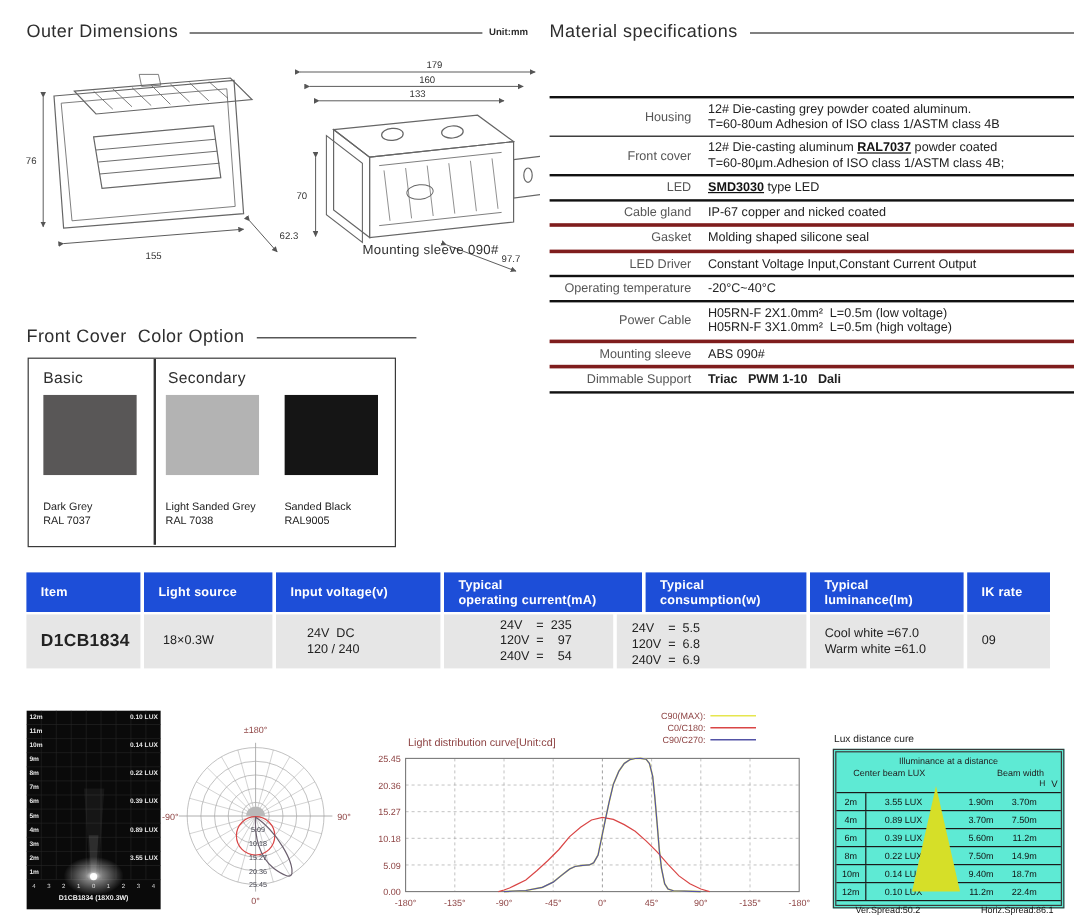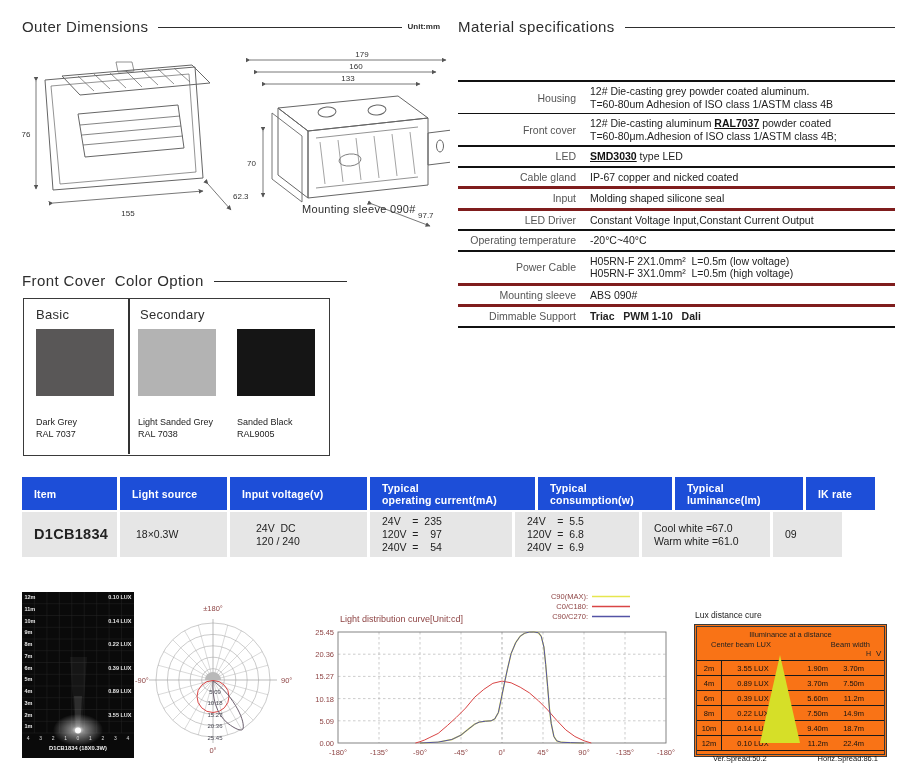--- a/index.html
+++ b/index.html
@@ -28,21 +28,21 @@
   .co-cap { font-size:9px; color:#222; line-height:11.5px; }
   
   .mtab { display:flex; gap:3px; }
   .mtab .hcell { background:#1d4ed8; color:#fff; font-size:10.5px; font-weight:bold;
                  display:flex; flex-direction:column; justify-content:center;
                  padding-left:12px; line-height:12px; letter-spacing:.2px; }
   .mtab .bcell { background:#e6e6e6; font-size:10.5px; display:flex; flex-direction:column;
                  justify-content:center; padding-left:12px; line-height:13px; white-space:pre; }
   
   .chart-red { fill:#8e4444; }
-  .lux-box { border:1.5px solid #3a3a3a; background:#f97316; }
+  .lux-box { border:1.5px solid #3a3a3a; background:#5eead4; }
   .lux-inner { position:absolute; inset:1px; border:.75px solid #3a3a3a; }
   .lux-row { display:flex; align-items:center; height:15px; border-top:1px solid #1a1a1a;
              font-size:7.5px; color:#111; }
   .lux-d { width:25px; text-align:center; border-right:1px solid #1a1a1a;
            align-self:stretch; display:flex; align-items:center; justify-content:center; }
   .lux-v { width:62px; text-align:center; }
   .lux-h1 { width:44px; text-align:right; }
   .lux-h2 { width:40px; text-align:right; padding-right:4px; }
   svg text { font-family:"Liberation Sans", sans-serif; }
 </style>
@@ -149,21 +149,21 @@
     </div>
     <div class="spec-row b3">
       <div class="spec-label">LED</div>
       <div class="spec-value"><span class="em-link">SMD3030</span><span> type LED</span></div>
     </div>
     <div class="spec-row b1">
       <div class="spec-label">Cable gland</div>
       <div class="spec-value">IP-67 copper and nicked coated</div>
     </div>
     <div class="spec-row b1">
-      <div class="spec-label">Input</div>
+      <div class="spec-label">Gasket</div>
       <div class="spec-value">Molding shaped silicone seal</div>
     </div>
     <div class="spec-row b3">
       <div class="spec-label">LED Driver</div>
       <div class="spec-value">Constant Voltage Input,Constant Current Output</div>
     </div>
     <div class="spec-row b3">
       <div class="spec-label">Operating temperature</div>
       <div class="spec-value">-20°C~40°C</div>
     </div>
@@ -235,22 +235,22 @@
         <span>luminance(lm)</span>
       </div>
     <div class="hcell" style="width:69px;">
         <span>IK rate</span>
       </div>
   </div>
   <div class="abs mtab" style="left:22px; top:512px; width:853px; height:45px;">
     <div class="bcell" style="width:95px; font-size:14.5px; font-weight:bold; letter-spacing:.3px;"><span>D1CB1834</span></div>
     <div class="bcell" style="width:107px; padding-left:16px;"><span>18×0.3W</span></div>
     <div class="bcell" style="width:137px; padding-left:26px;"><span>24V  DC</span><span>120 / 240</span></div>
-    <div class="bcell" style="width:142px;"><span>24V    =  235</span><span>120V  =    97</span><span>240V  =    54</span></div>
-    <div class="bcell" style="width:124px;"><span>24V    =  5.5</span><span>120V  =  6.8</span><span>240V  =  6.9</span></div>
+    <div class="bcell" style="width:142px;text-align:center;"><span>24V    =  235</span><span>120V  =    97</span><span>240V  =    54</span></div>
+    <div class="bcell" style="width:158px;justify-content:flex-end;"><span>24V    =  5.5</span><span>120V  =  6.8</span><span>240V  =  6.9</span></div>
     <div class="bcell" style="width:128px;"><span>Cool white =67.0</span><span>Warm white =61.0</span></div>
     <div class="bcell" style="width:69px;"><span>09</span></div>
   </div>
 
   <svg class="abs" style="left:22px; top:592px;" width="112" height="166" viewBox="0 0 112 166">
     <defs>
       <radialGradient id="glow" cx="50%" cy="50%" r="50%">
         <stop offset="0" stop-color="#fff" stop-opacity="1"></stop>
         <stop offset="0.25" stop-color="#fff" stop-opacity="0.5"></stop>
         <stop offset="1" stop-color="#fff" stop-opacity="0"></stop>

